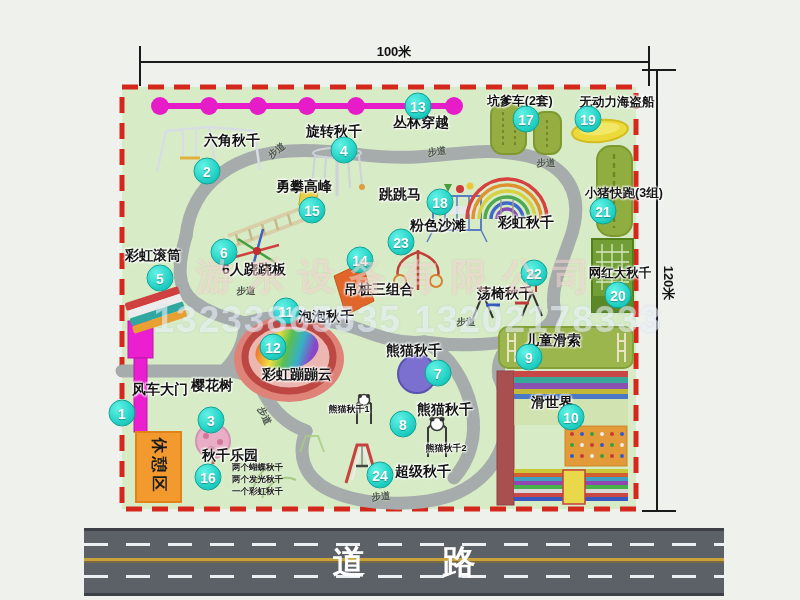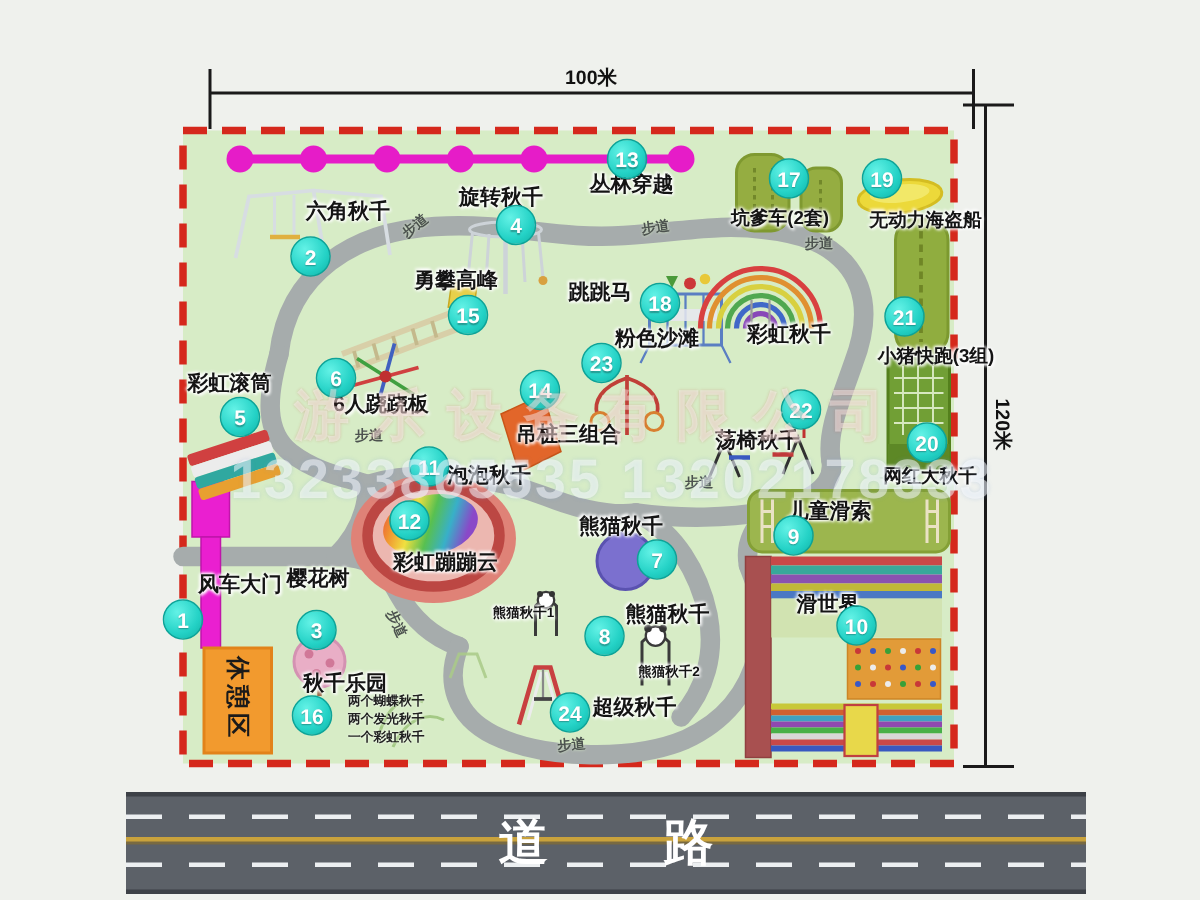--- a/index.html
+++ b/index.html
@@ -2,21 +2,21 @@
 <html style="--map-bg: #d7ecc6; --border-red: #d5281c; --path-gray: #a6acac; --badge-teal: #24d2c6; --magenta: #e61cc8; --road-gray: #5c6168; --road-yellow: #c9a23c; --rest-orange: #f29a2e;"><head>
 <meta charset="utf-8">
 <style>
   html,body{margin:0;padding:0;background:#e4e6e2;}
   #stage{position:relative;width:800px;height:600px;background:#eff1ed;overflow:hidden;
          font-family:"Liberation Sans","DejaVu Sans",sans-serif;}
   #scene{position:absolute;left:0;top:0;z-index:10;pointer-events:none;}
   .lbl{position:absolute;z-index:20;transform:translate(-50%,-50%);white-space:nowrap;
        font-weight:700;font-size:14px;color:#141414;
        text-shadow:0 0 2px #fff,0 0 3px #fff,1px 1px 2px #fff,-1px -1px 2px #fff;}
-  .lbl.sm{font-size:12.5px;margin-top:45px;}
+  .lbl.sm{font-size:12.5px;}
   .lbl.tiny{font-size:9px;font-weight:700;}
   .badge{position:absolute;z-index:21;transform:translate(-50%,-50%);
        width:25px;height:25px;border-radius:50%;
        background:radial-gradient(circle at 35% 30%,#63f2e6,var(--badge-teal,#24d2c6) 60%,#10b2a6);
        border:1px solid #0da398;color:#fff;font-weight:700;font-size:14px;
        display:flex;align-items:center;justify-content:center;
        text-shadow:0 1px 1px rgba(0,0,0,.3);}
   .walk{position:absolute;z-index:20;transform:translate(-50%,-50%);white-space:nowrap;
        font-size:9.5px;font-weight:700;color:#4c524f;text-shadow:0 0 2px #d7ecc6;}
   .notes{position:absolute;z-index:20;font-size:8.5px;font-weight:700;color:#202020;line-height:12px;

